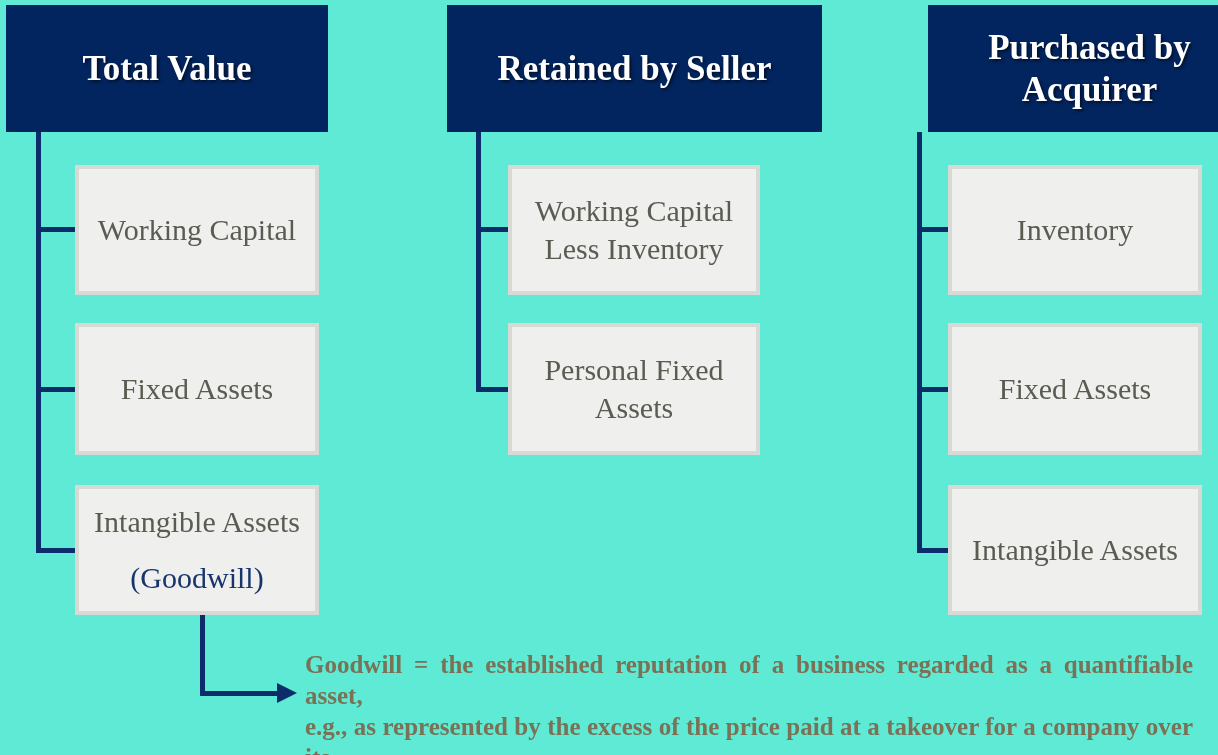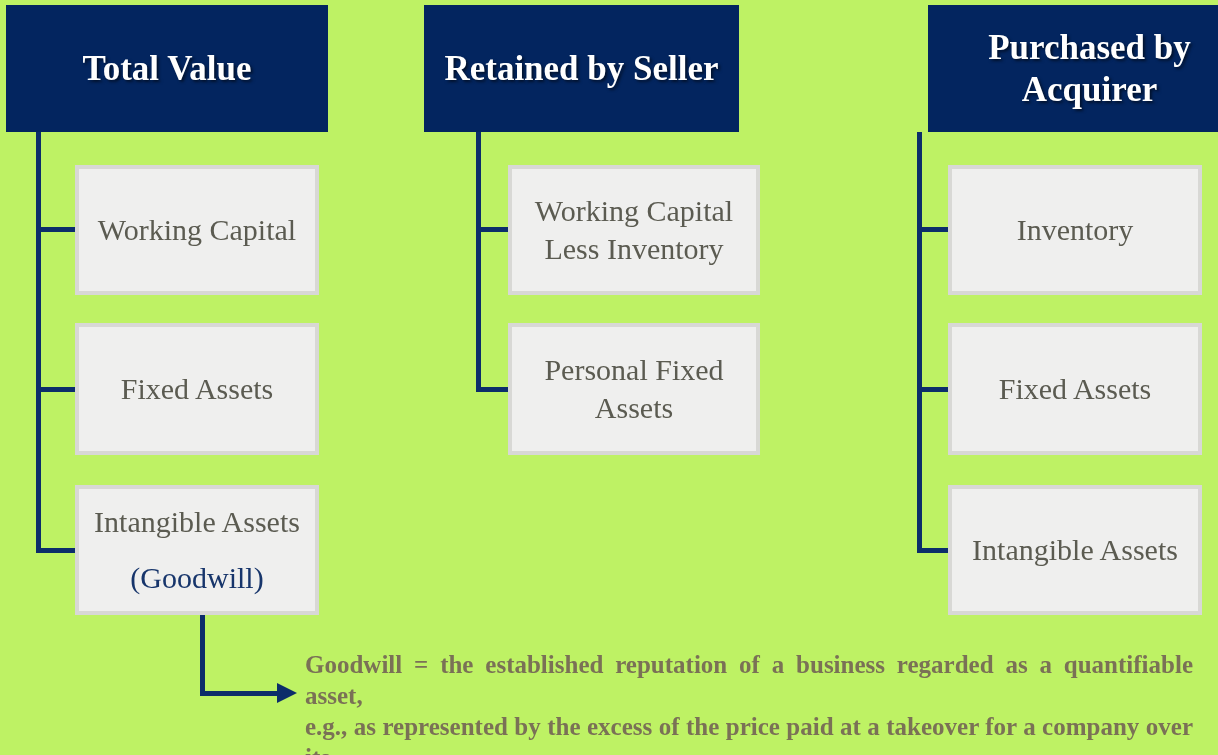--- a/index.html
+++ b/index.html
@@ -1,28 +1,28 @@
 <!DOCTYPE html>
 <html><head>
 <meta charset="utf-8">
 <style>
   html,body { margin:0; padding:0; background:#000; }
   .stage {
-    position:relative; width:1218px; height:755px; background:#bef264;
+    position:relative; width:1218px; height:755px; background:#5eead4;
     font-family:"Liberation Serif","DejaVu Serif",serif; overflow:hidden;
   }
   
   .hdr {
     position:absolute; top:5px; height:127px; background:#03255f; color:#ffffff;
     font-weight:bold; font-size:35px; line-height:42px;
     display:flex; align-items:center; justify-content:center; text-align:center;
     text-shadow:2px 2px 3px rgba(0,0,0,0.55); padding:0 6px; box-sizing:border-box;
   }
   .hdr.c1 { left:6px;   width:322px; }
-  .hdr.c2 { left:424px; width:315px; }
+  .hdr.c2 { left:447px; width:375px; }
   .hdr.c3 { left:888px; width:323px;margin-left:40px; }
   
   .line { position:absolute; background:#0c2d6a; }
   .t1 { left:36px;  top:132px; width:5px; height:420px; }
   .t2 { left:476px; top:132px; width:5px; height:260px; }
   .t3 { left:917px; top:132px; width:5px; height:421px; }
   .b1a { left:36px;  top:227px; width:39px; height:5px; }
   .b1b { left:36px;  top:387px; width:39px; height:5px; }
   .b1c { left:36px;  top:548px; width:39px; height:5px; }
   .b2a { left:476px; top:227px; width:32px; height:5px; }

